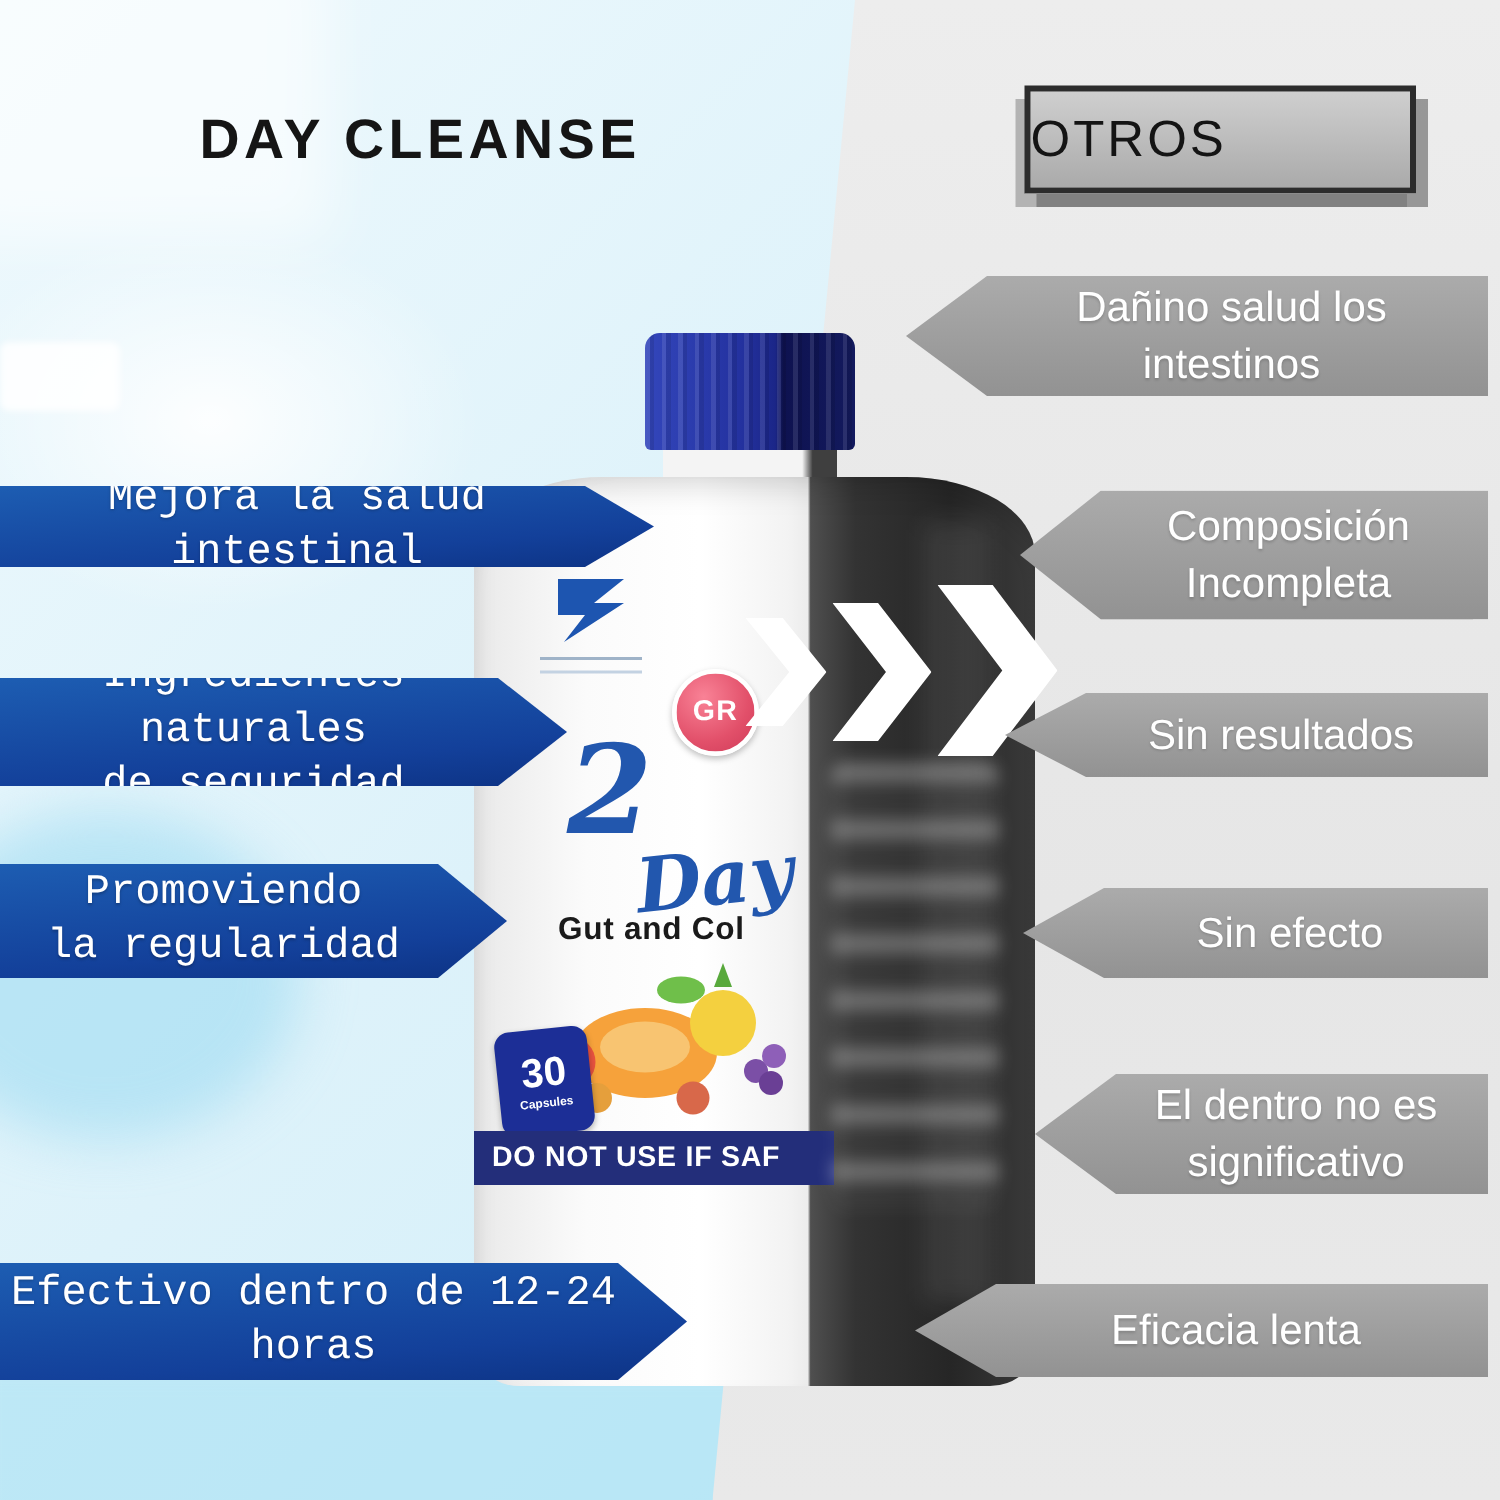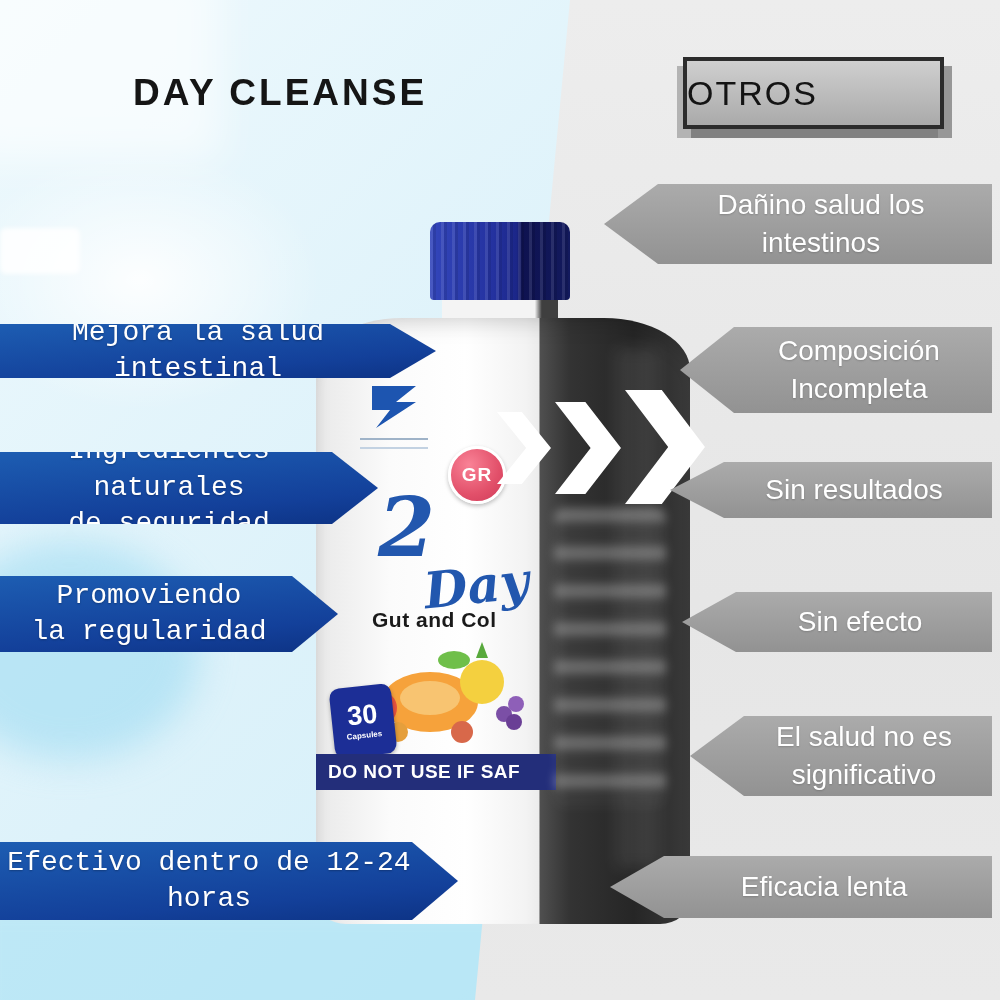--- a/index.html
+++ b/index.html
@@ -130,20 +130,20 @@
     <span class="txt">Composición
 Incompleta</span>
   </div>
   <div class="drawback" style="top:462px;width:322px;height:56px;">
     <span class="txt">Sin resultados</span>
   </div>
   <div class="drawback" style="top:592px;width:310px;height:60px;">
     <span class="txt">Sin efecto</span>
   </div>
   <div class="drawback" style="top:716px;width:302px;height:80px;">
-    <span class="txt">El salud no es
+    <span class="txt">El dentro no es
 significativo</span>
   </div>
   <div class="drawback" style="top:856px;width:382px;height:62px;">
     <span class="txt">Eficacia lenta</span>
   </div>
 
 </div>
 
 </body></html>

